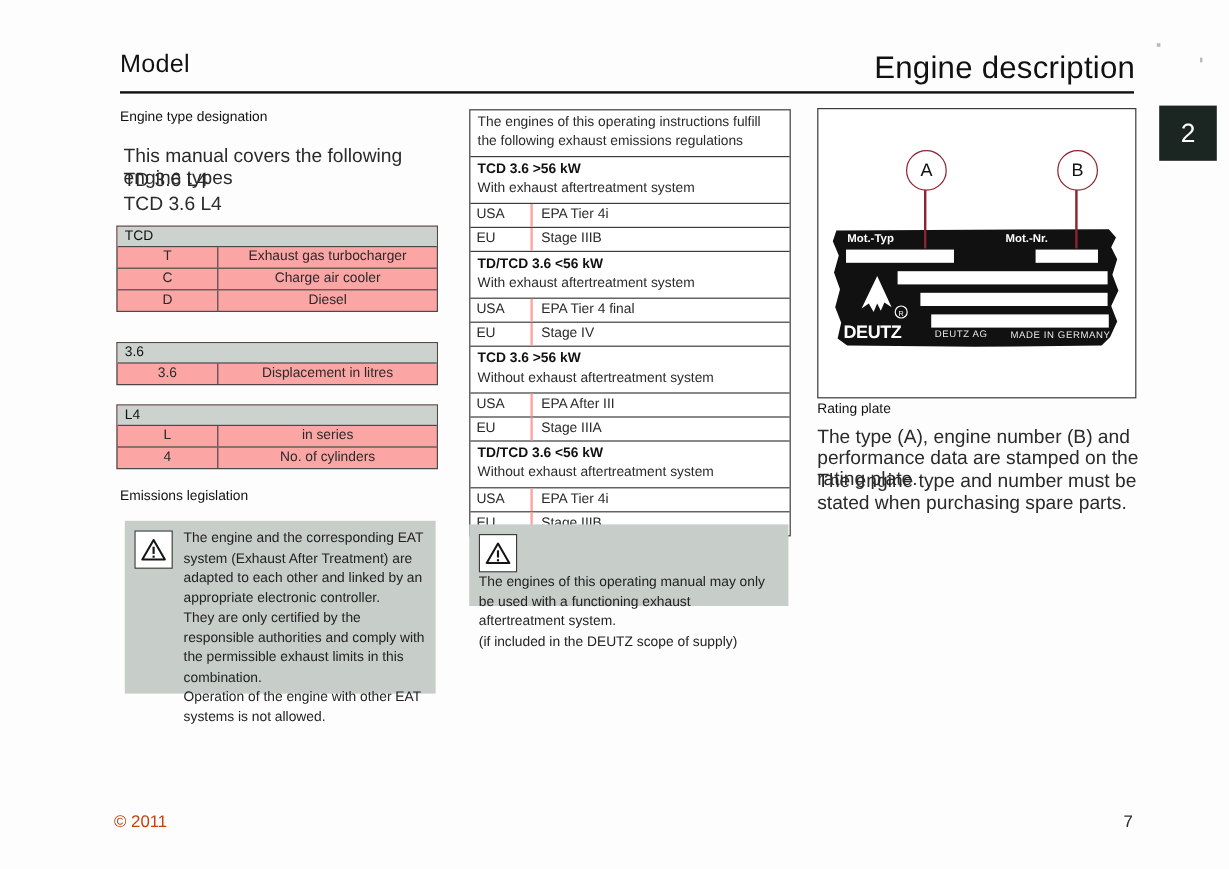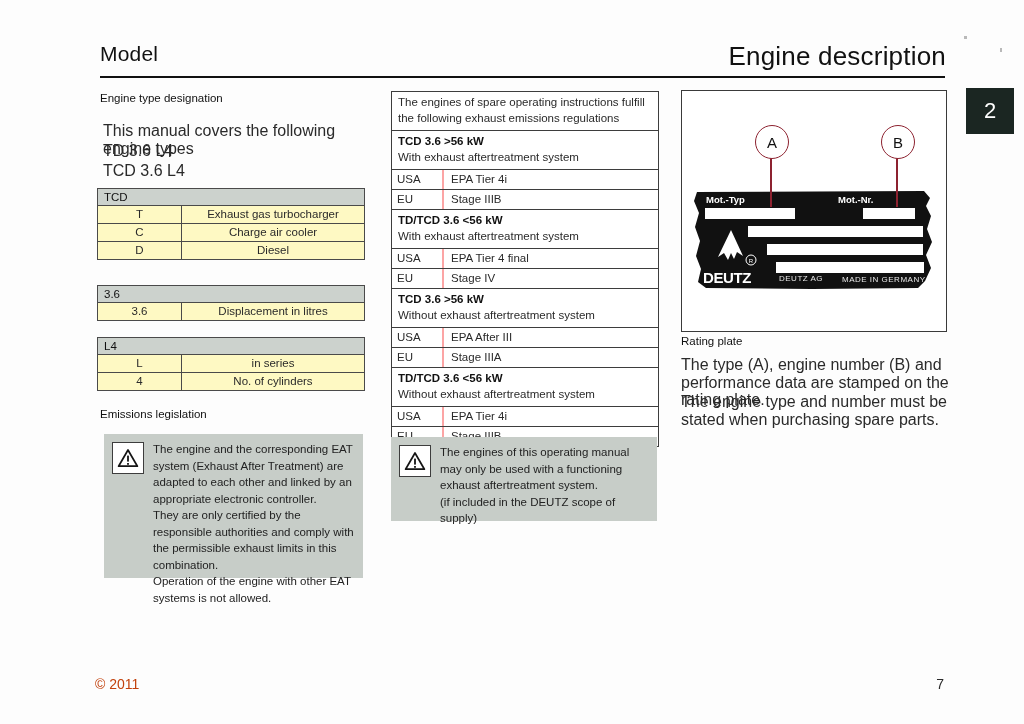--- a/index.html
+++ b/index.html
@@ -67,21 +67,21 @@
     line-height: 17.5px;
     color: #2a2a2a;
   }
 
   
   .tbl {
     position: absolute;
     border: 1px solid #4a4a4a;
     border-collapse: collapse;
     font-size: 11.5px;
-    background: #fef9c3;
+    background: #fca5a5;
   }
   .tbl .hrow {
     background: #ccd2cd;
     border-bottom: 1px solid #4a4a4a;
     padding: 2px 6px;
     font-size: 11.5px;
     color: #111;
   }
   .tbl .r {
     display: flex;
@@ -298,21 +298,21 @@
         <rect x="10.1" y="7.6" width="1.8" height="6" fill="#151515"></rect>
         <rect x="10.1" y="15" width="1.8" height="1.8" fill="#151515"></rect>
       </svg>
     </div>
     <div class="txt" style="white-space:pre-line;">The engine and the corresponding EAT system (Exhaust After Treatment) are adapted to each other and linked by an appropriate electronic controller.
 They are only certified by the responsible authorities and comply with the permissible exhaust limits in this combination.
 Operation of the engine with other EAT systems is not allowed.</div>
   </div>
 
   <div class="etbl">
-    <div class="band">The engines of spare operating instructions fulfill the following exhaust emissions regulations</div>
+    <div class="band">The engines of this operating instructions fulfill the following exhaust emissions regulations</div>
 
     <div class="band">
       <b>TCD 3.6 &gt;56 kW</b><br>
       <span>With exhaust aftertreatment system</span>
     </div>
     <div class="row">
       <div class="reg">USA</div>
       <div class="val">EPA Tier 4i</div>
     </div>
     <div class="row">
@@ -353,21 +353,21 @@
     <div class="row">
       <div class="reg">USA</div>
       <div class="val">EPA Tier 4i</div>
     </div>
     <div class="row last">
       <div class="reg">EU</div>
       <div class="val">Stage IIIB</div>
     </div>
   </div>
 
-  <div class="note" style="left:391px;top:437px;width:266px;height:84px;">
+  <div class="note" style="left:391px;top:437px;width:266px;height:68px;flex-direction:column;">
     <div class="warn-ico">
       <svg width="22" height="20" viewBox="0 0 22 20" aria-hidden="true">
         <path d="M11 2 L20.4 18.2 L1.6 18.2 Z" fill="none" stroke="#151515" stroke-width="1.7" stroke-linejoin="round"></path>
         <rect x="10.1" y="7.6" width="1.8" height="6" fill="#151515"></rect>
         <rect x="10.1" y="15" width="1.8" height="1.8" fill="#151515"></rect>
       </svg>
     </div>
     <div class="txt" style="white-space:pre-line;">The engines of this operating manual may only be used with a functioning exhaust aftertreatment system.
 (if included in the DEUTZ scope of supply)</div>
   </div>

